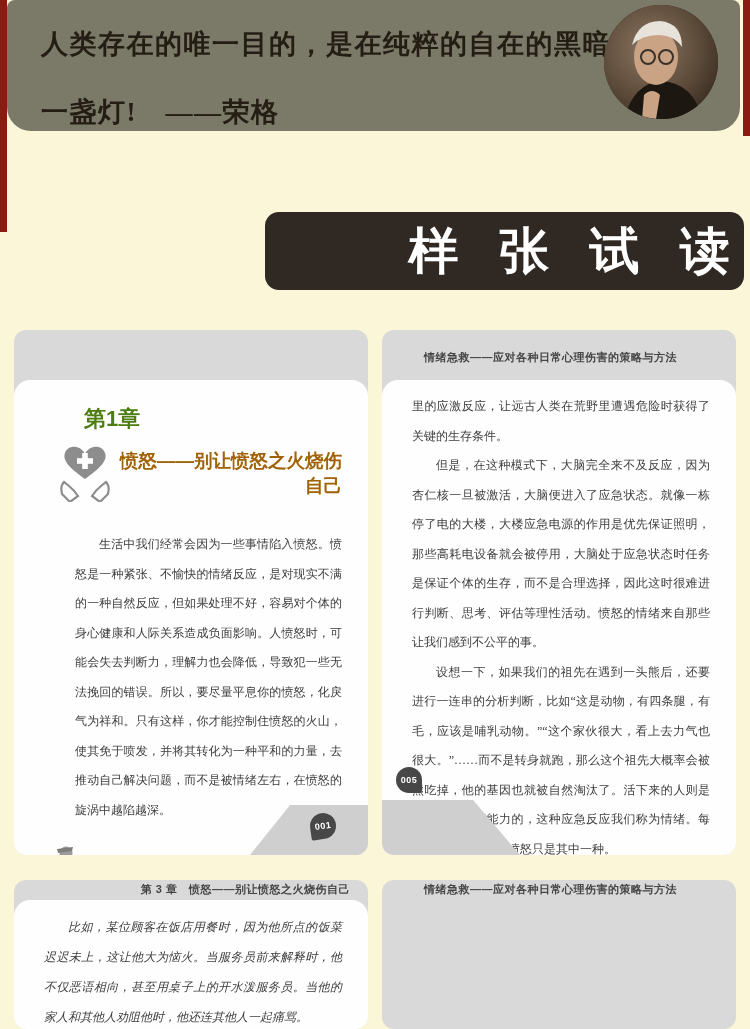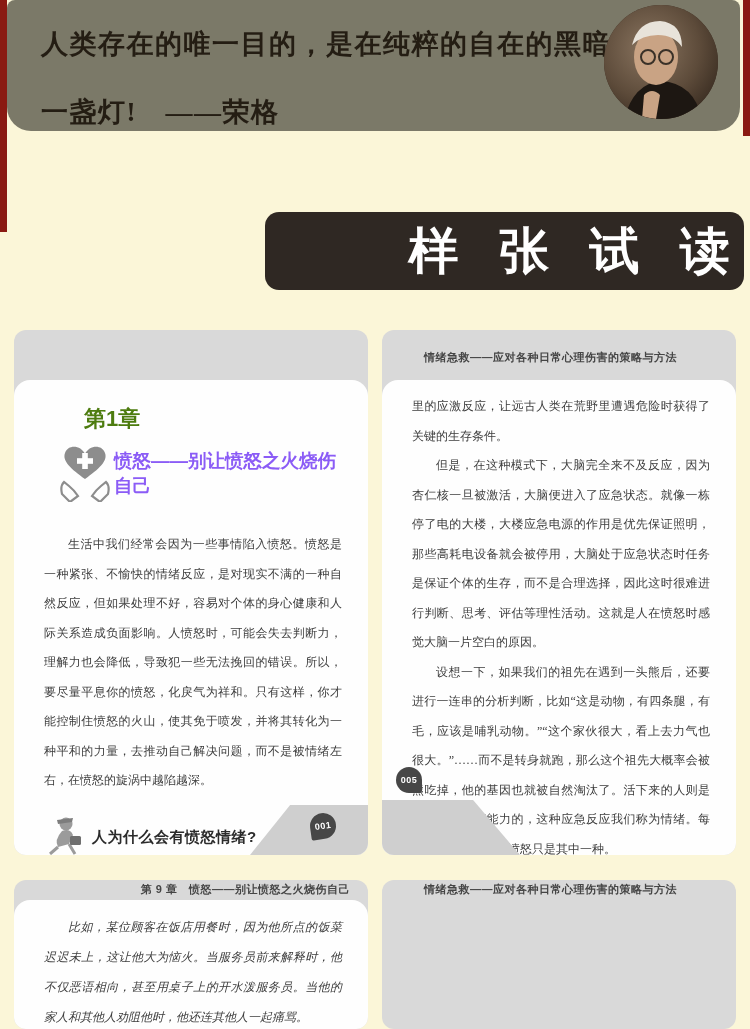--- a/index.html
+++ b/index.html
@@ -70,40 +70,40 @@
     line-height:29.5px;text-align:justify;text-indent:2em;margin:0;
   }
   .bt.cont{text-indent:0;}
   .bt2{line-height:30px;}
 
   
   .chapter-label{margin:12px 0 0 40px;font-size:22px;font-weight:bold;color:#4d7c0f;}
   .chapter-head{display:flex;align-items:flex-start;margin-top:6px;}
   .chapter-icon{flex:0 0 58px;margin-left:12px;}
   .chapter-title{
-    flex:1;text-align:left;font-size:18.5px;font-weight:bold;color:#8b5cf6;
+    flex:1;text-align:right;font-size:18.5px;font-weight:bold;color:#a16207;
     line-height:25px;margin-top:8px;
   }
   .sec-row{display:flex;align-items:center;margin-top:18px;}
   .sec-row .runner{flex:0 0 40px;}
   .sec-title{font-size:15px;font-weight:bold;color:#2b2b2b;margin-left:8px;letter-spacing:0.5px;}
 
   
   .trap{position:absolute;bottom:0;background:#cfcfcf;}
   .trap.right{right:0;width:118px;height:50px;clip-path:polygon(34% 0,100% 0,100% 100%,0 100%);}
   .trap.left{left:0;width:138px;height:55px;clip-path:polygon(0 0,66% 0,100% 100%,0 100%);}
   .badge{
     position:absolute;width:26px;height:26px;border-radius:50% 50% 50% 2px;
     background:#474747;color:#ffffff;font-size:9px;font-weight:bold;
     display:flex;align-items:center;justify-content:center;letter-spacing:0.5px;
   }
   .badge.b1{right:32px;bottom:16px;transform:rotate(-8deg);}
   .badge.b2{left:14px;bottom:62px;border-radius:50% 50% 2px 50%;}
 
-  .mt24{margin-top:24px;}
+  .mt24{margin-top:24px;margin-left:31px;}
   .mt14{margin-top:14px;}
 </style>
 </head>
 <body>
 
 <div class="stage">
 
   <div class="edge-strip left"></div>
   <div class="edge-strip right"></div>
 
@@ -172,32 +172,32 @@
       <div class="trap right"></div>
       <div class="badge b1">001</div>
     </div>
   </div>
 
   <div class="cell c2">
     <div class="runhead">情绪急救——应对各种日常心理伤害的策略与方法</div>
     <div class="card">
       <div class="card-inner">
         <p class="bt cont">里的应激反应，让远古人类在荒野里遭遇危险时获得了关键的生存条件。</p>
-        <p class="bt">但是，在这种模式下，大脑完全来不及反应，因为杏仁核一旦被激活，大脑便进入了应急状态。就像一栋停了电的大楼，大楼应急电源的作用是优先保证照明，那些高耗电设备就会被停用，大脑处于应急状态时任务是保证个体的生存，而不是合理选择，因此这时很难进行判断、思考、评估等理性活动。这就是人在愤怒时感觉大脑一片空白的原因。</p>
+        <p class="bt">但是，在这种模式下，大脑完全来不及反应，因为杏仁核一旦被激活，大脑便进入了应急状态。就像一栋停了电的大楼，大楼应急电源的作用是优先保证照明，那些高耗电设备就会被停用，大脑处于应急状态时任务是保证个体的生存，而不是合理选择，因此这时很难进行判断、思考、评估等理性活动。愤怒的情绪来自那些让我们感到不公平的事。</p>
         <p class="bt">设想一下，如果我们的祖先在遇到一头熊后，还要进行一连串的分析判断，比如“这是动物，有四条腿，有毛，应该是哺乳动物。”“这个家伙很大，看上去力气也很大。”……而不是转身就跑，那么这个祖先大概率会被熊吃掉，他的基因也就被自然淘汰了。活下来的人则是具备应急反应能力的，这种应急反应我们称为情绪。每个人都有情绪，而愤怒只是其中一种。</p>
         <p class="bt">愤怒到底从何而来？为什么我们很容易生气？愤怒是指个体的愿望无法实现或为达到某种目的而采取的行动受到挫折时引起的一种紧张且不愉快的情绪，这是人们在受到外界的某种刺激时产生的反应。正如一位心理学家所说：“愤怒的情绪来自那些让我们感到不公平的事。”</p>
 
       </div>
       <div class="trap left"></div>
       <div class="badge b2">005</div>
     </div>
   </div>
 
   <div class="cell c3">
-    <div class="runhead">第 9 章　愤怒——别让愤怒之火烧伤自己</div>
+    <div class="runhead">第 3 章　愤怒——别让愤怒之火烧伤自己</div>
     <div class="card">
       <div class="card-inner">
         <p class="bt bt2">比如，某位顾客在饭店用餐时，因为他所点的饭菜迟迟未上，这让他大为恼火。当服务员前来解释时，他不仅恶语相向，甚至用桌子上的开水泼服务员。当他的家人和其他人劝阻他时，他还连其他人一起痛骂。</p>
 
       </div>
     </div>
   </div>
 
   <div class="cell c4">
     <div class="runhead">情绪急救——应对各种日常心理伤害的策略与方法</div>

